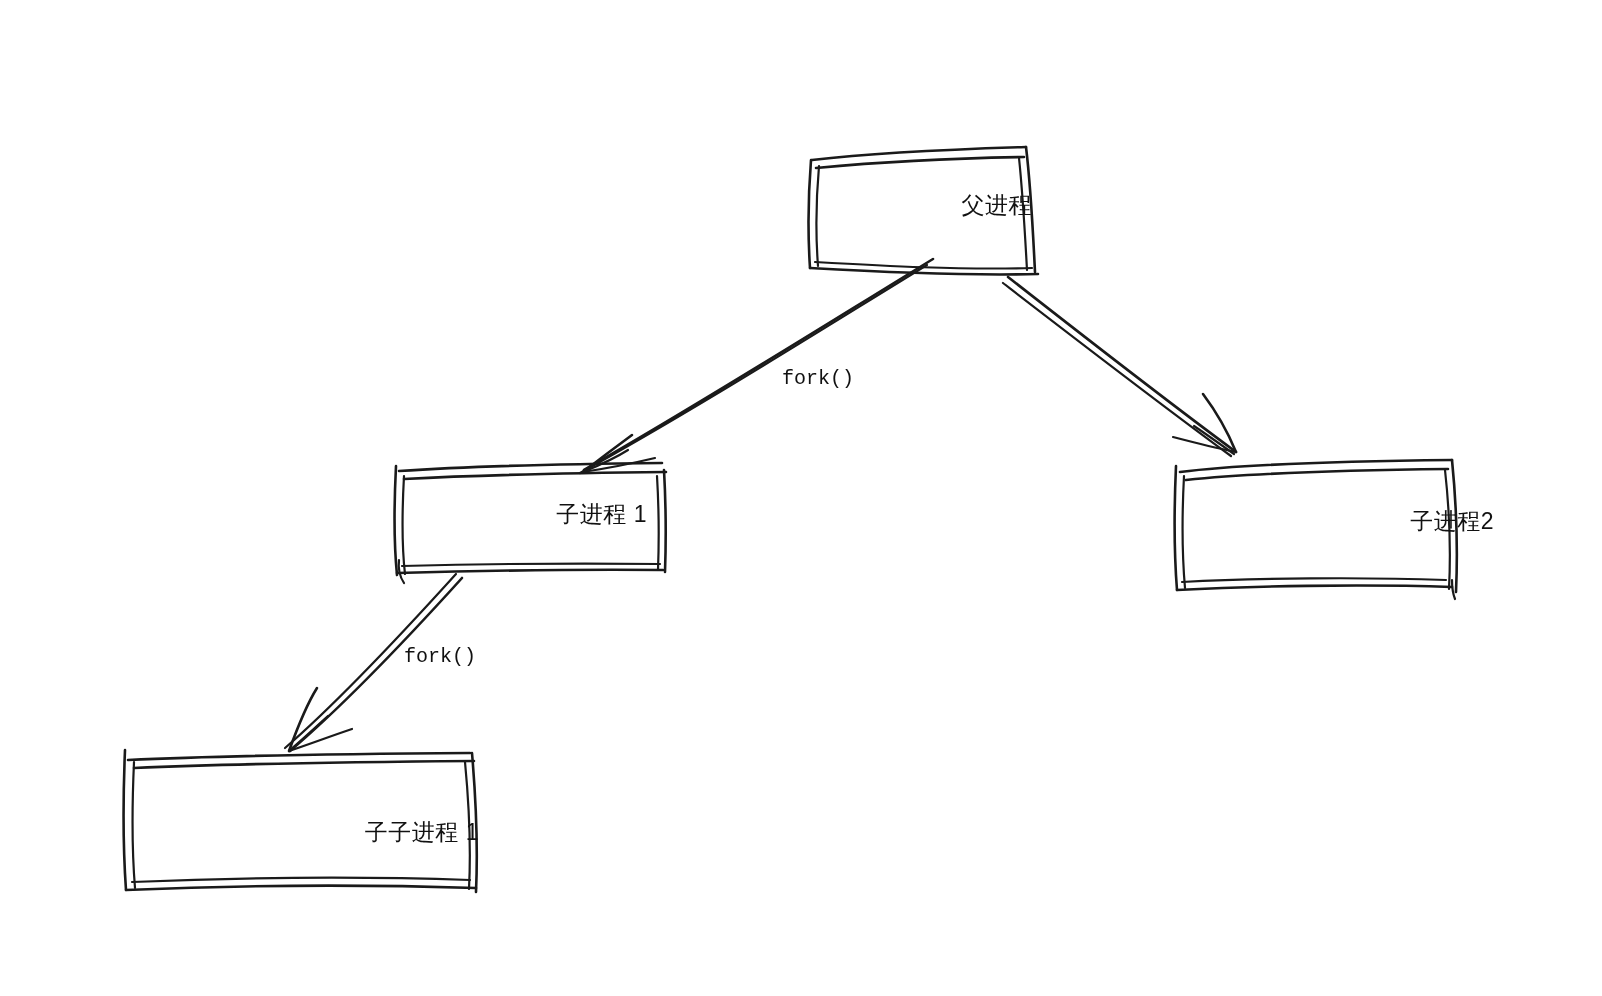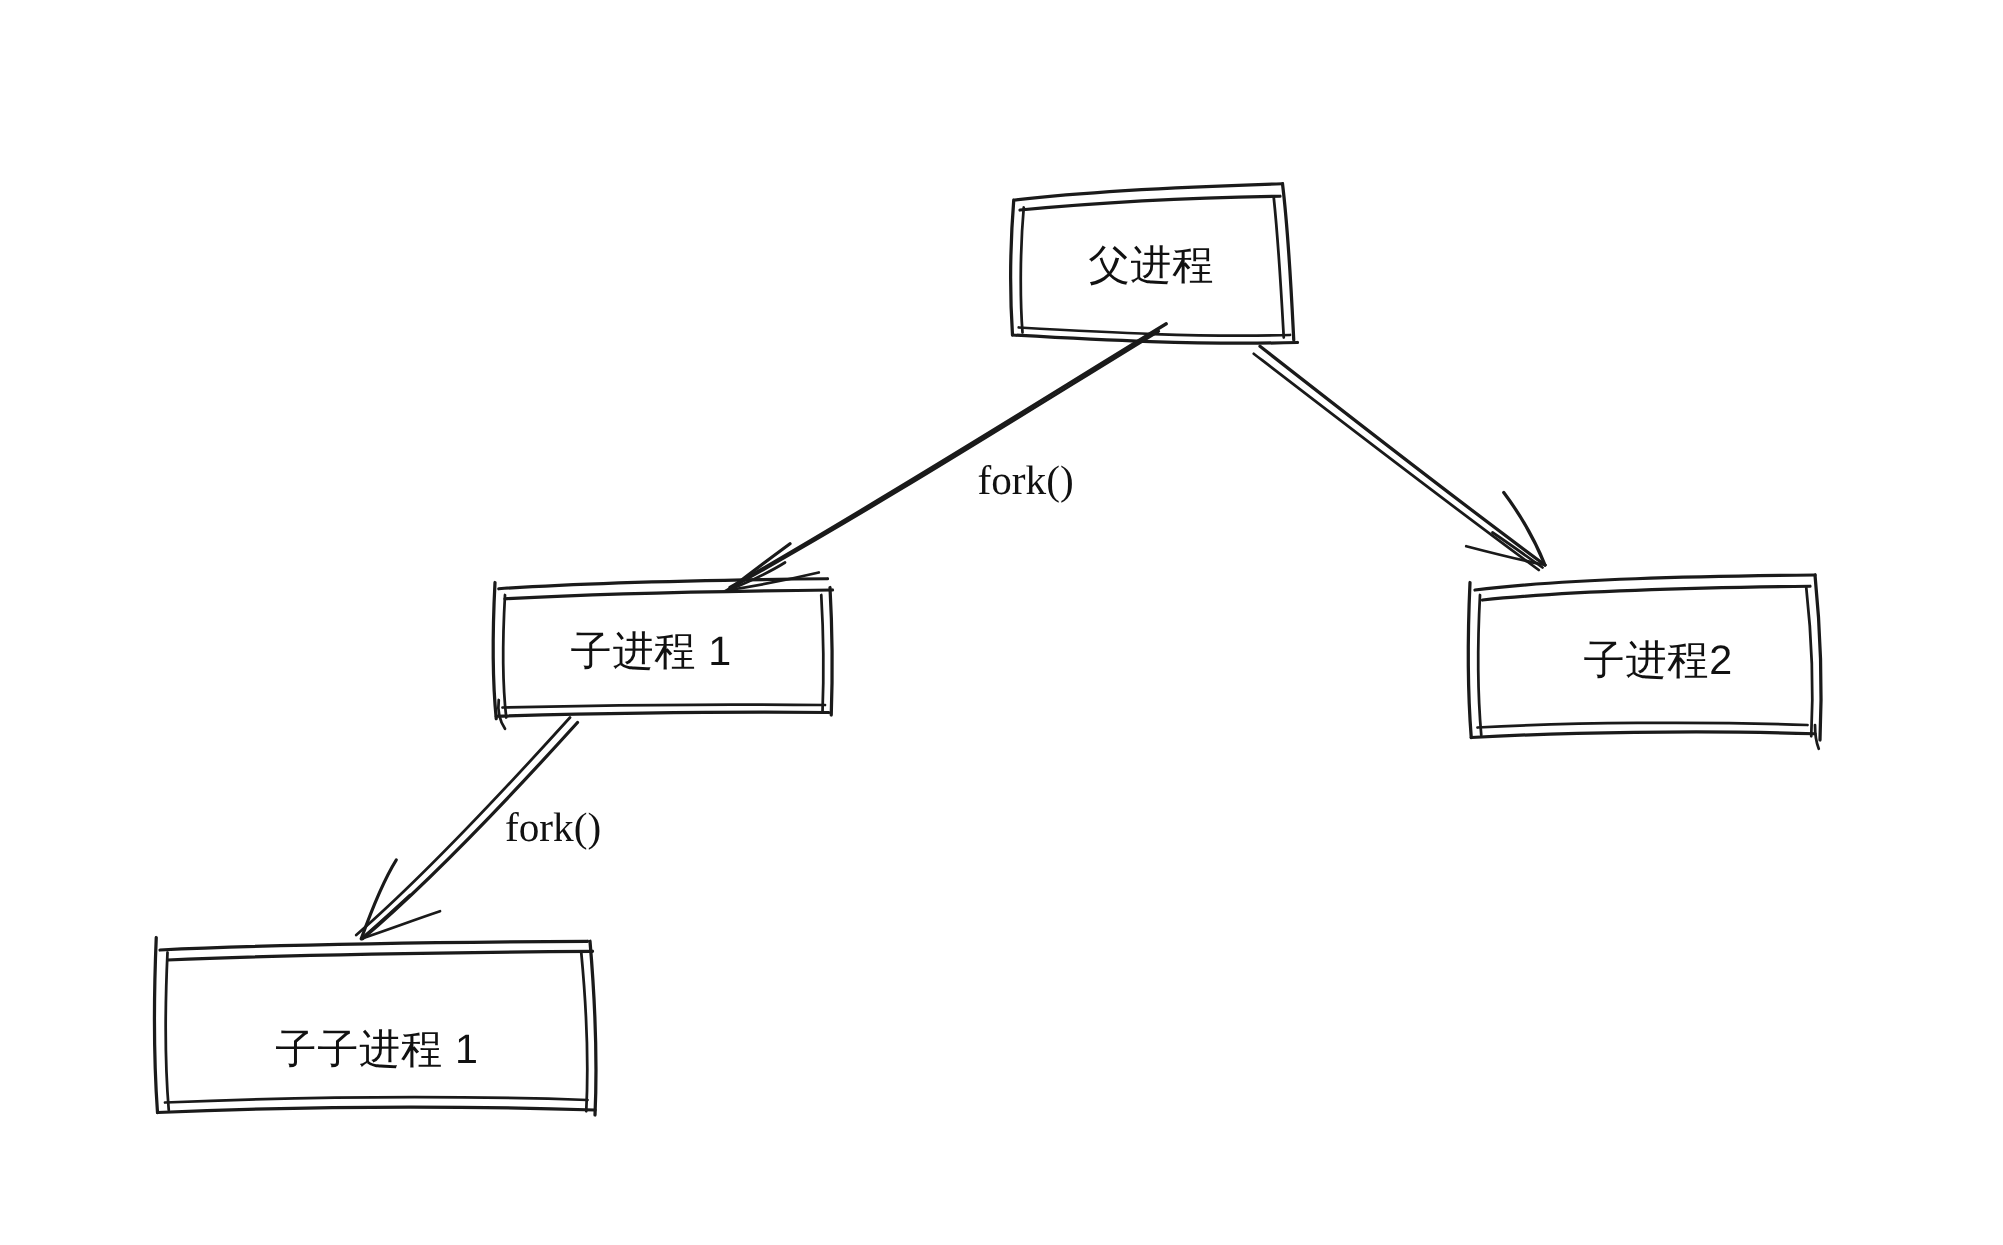--- a/index.html
+++ b/index.html
@@ -40,32 +40,32 @@
     fill: none;
     stroke: #1a1a1a;
     stroke-width: 2.2;
     stroke-linecap: round;
     stroke-linejoin: round;
   }
   .node-label {
     position: absolute;
     color: #111111;
     font-family: "Liberation Sans", "DejaVu Sans", sans-serif;
-    font-size: 33px;
+    font-size: 23px;
     font-weight: 400;
     line-height: 1.2;
     white-space: pre;
-    text-align: center;
+    text-align: right;
     letter-spacing: 0.5px;
   }
   .edge-label {
     position: absolute;
     color: #111111;
-    font-family: Liberation Serif, serif;
-    font-size: 33px;
+    font-family: Liberation Mono, monospace;
+    font-size: 20px;
     font-weight: 400;
     white-space: pre;
     letter-spacing: 0px;
   }
 </style>
 </head>
 <body>
 
 <div id="canvas">
 
@@ -141,21 +141,21 @@
       <path class="stroke-thin" d="M 289 751 C 310 744, 331 736, 352 729"></path>
       <path class="stroke-thin" d="M 289 751 C 302 740, 316 727, 328 716"></path>
     </g>
 
   </svg>
 
   <div class="node-label" style="left:810px; top:192px; width:222px;">父进程</div>
 
   <div class="node-label" style="left:395px; top:501px; width:252px;">子进程 1</div>
 
-  <div class="node-label" style="left:1175px; top:508px; width:303px;">子进程2</div>
+  <div class="node-label" style="left:1175px; top:508px; width:303px;padding-left:16px;">子进程2</div>
 
   <div class="node-label" style="left:124px; top:786px; width:355px;margin-top:33px;">子子进程 1</div>
 
   <div class="edge-label" style="left:782px; top:367px;">fork()</div>
 
   <div class="edge-label" style="left:404px; top:645px;">fork()</div>
 
 </div>
 
 </body></html>

